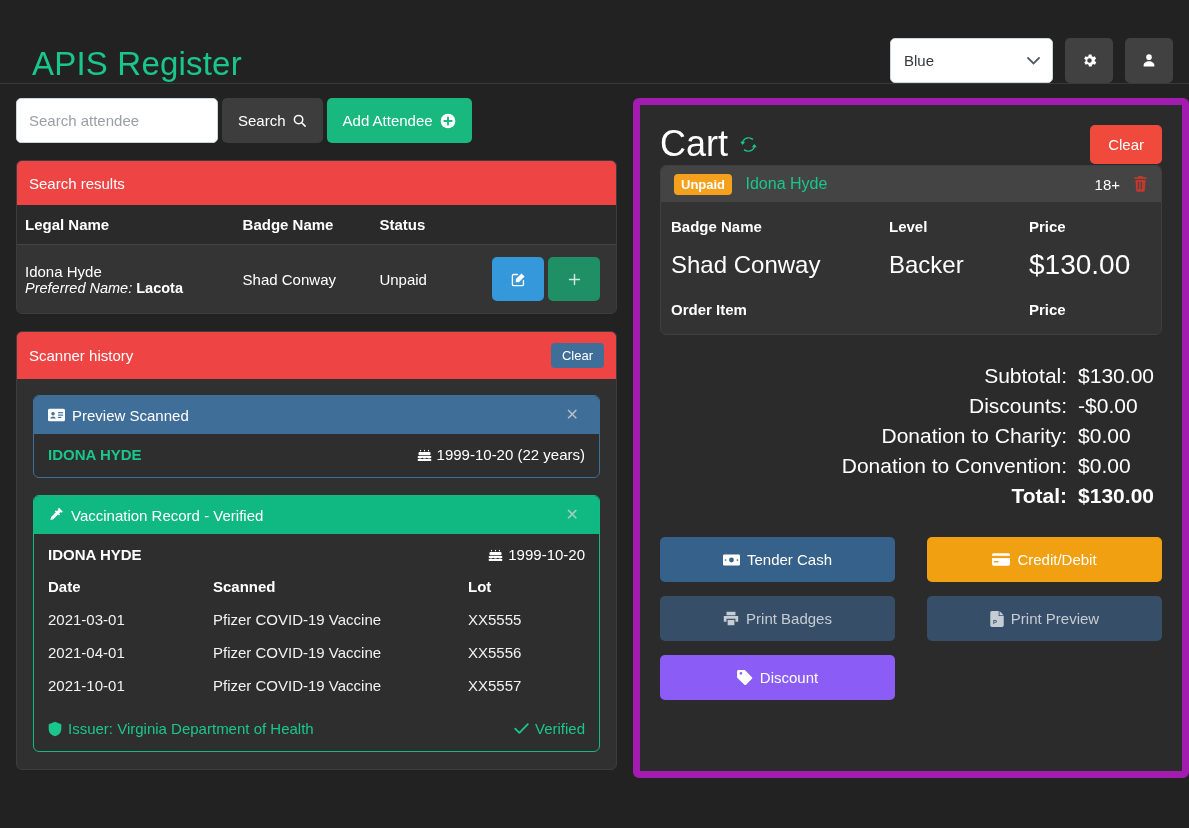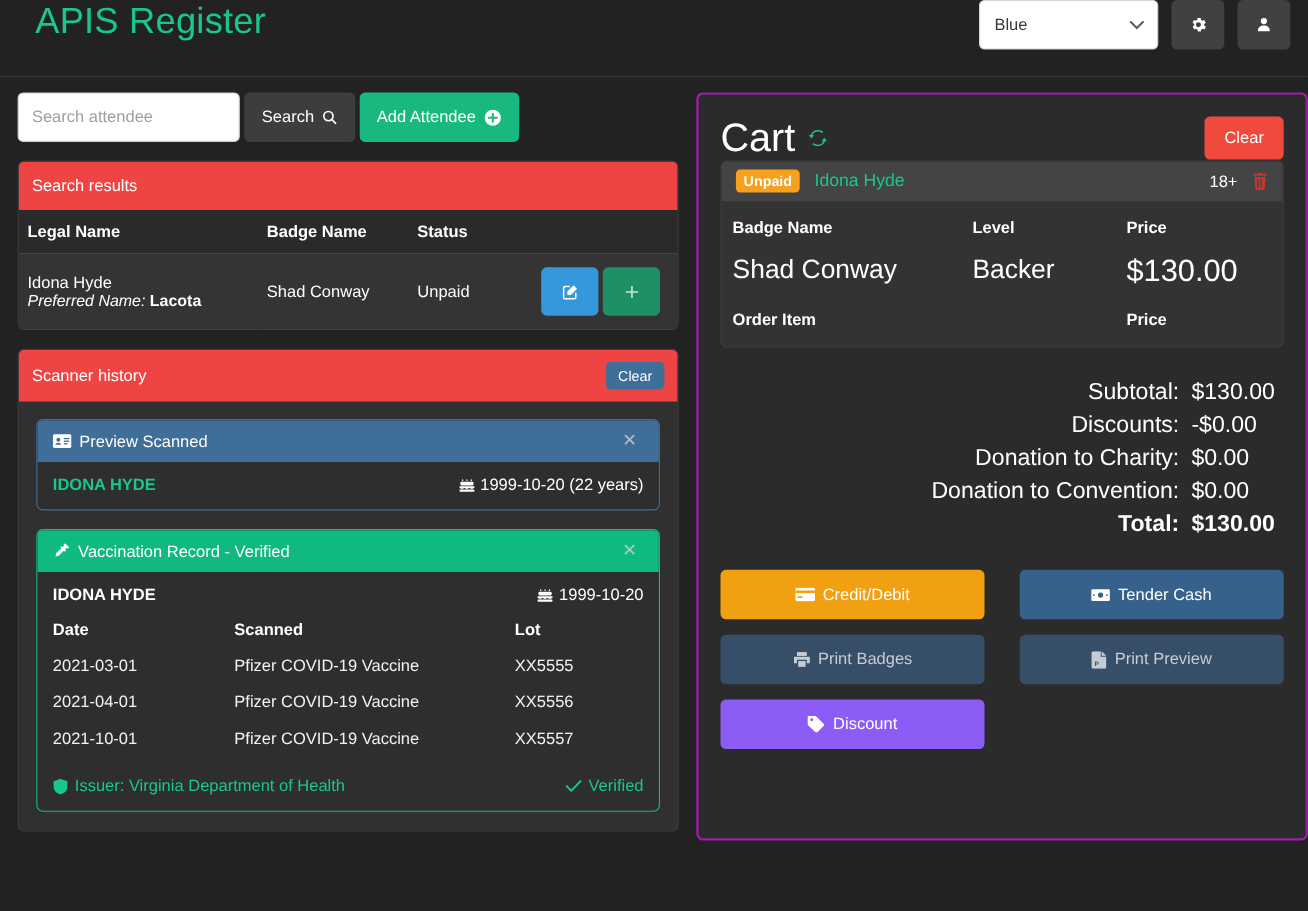--- a/index.html
+++ b/index.html
@@ -8,22 +8,22 @@
     background: #222222;
     width: 1189px; height: 828px;
     font-family: "Liberation Sans", sans-serif;
     color: #ffffff;
     overflow: hidden;
   }
   .page { width: 1189px; height: 828px; position: relative; }
 
   
   .header {
-    height: 70px;
-    display: flex; align-items: flex-start;
+    height: 84px;
+    display: flex; align-items: flex-end;
     padding: 0 16px 0 32px;
     border-bottom: 1px solid #3a3a3a;
   }
   .app-title {
     font-size: 33px;
     color: #19c78d;
     font-weight: normal;
     letter-spacing: .2px;
     flex: 1;
   }
@@ -176,21 +176,21 @@
 
   .vax-foot {
     display: flex; align-items: center; justify-content: space-between;
     margin-top: 20px; color: #19c78d; font-size: 15px;
   }
   .vax-foot span { display: flex; align-items: center; gap: 6px; }
 
   
   .cart-panel {
     background: #2b2b2b;
-    border: 2px solid #a21caf;
+    border: 7px solid #a21caf;
     border-radius: 6px;
     padding: 18px 20px 22px 20px;
     min-height: 680px;
   }
   .cart-top {
     display: flex; align-items: center; justify-content: space-between;
   }
   .cart-title {
     font-size: 36px; font-weight: normal;
     display: flex; align-items: center; gap: 11px;
@@ -551,40 +551,40 @@
             </tr>
             <tr class="total">
               <td class="lbl">Total:</td>
               <td>$130.00</td>
             </tr>
           </tbody>
             </table>
         </div>
 
         <div class="actions">
-          <button class="act orange">
-            <span>
-              <svg width="18" height="13" viewBox="0 0 22 15" fill="#fff">
-                  <rect x="0" y="0" width="22" height="15" rx="2"></rect>
-                  <rect x="0" y="3" width="22" height="2.8" fill="#f0a010"></rect>
-                  <rect x="2.4" y="9.4" width="5.6" height="1.8" rx=".5" fill="#f0a010"></rect>
-                </svg>
-            </span>
-            <span>Credit/Debit</span>
-          </button>
           <button class="act blue">
             <span>
               <svg width="17" height="12" viewBox="0 0 22 14" fill="#fff">
                   <rect x="0" y="0" width="22" height="14" rx="1.6"></rect>
                   <circle cx="11" cy="7" r="3.1" fill="#35618a"></circle>
                   <circle cx="3.3" cy="7" r="1.1" fill="#35618a"></circle>
                   <circle cx="18.7" cy="7" r="1.1" fill="#35618a"></circle>
                 </svg>
             </span>
             <span>Tender Cash</span>
+          </button>
+          <button class="act orange">
+            <span>
+              <svg width="18" height="13" viewBox="0 0 22 15" fill="#fff">
+                  <rect x="0" y="0" width="22" height="15" rx="2"></rect>
+                  <rect x="0" y="3" width="22" height="2.8" fill="#f0a010"></rect>
+                  <rect x="2.4" y="9.4" width="5.6" height="1.8" rx=".5" fill="#f0a010"></rect>
+                </svg>
+            </span>
+            <span>Credit/Debit</span>
           </button>
           <button class="act navy">
             <span>
               <svg width="16" height="15" viewBox="0 0 20 18" fill="#c6ccd3">
                   <rect x="4.4" y="0.6" width="11.2" height="4.4"></rect>
                   <path d="M1 6h18v7.2h-3.4V9.4H4.4v3.8H1z"></path>
                   <rect x="5.8" y="10.8" width="8.4" height="6.6"></rect>
                 </svg>
             </span>
             <span>Print Badges</span>

